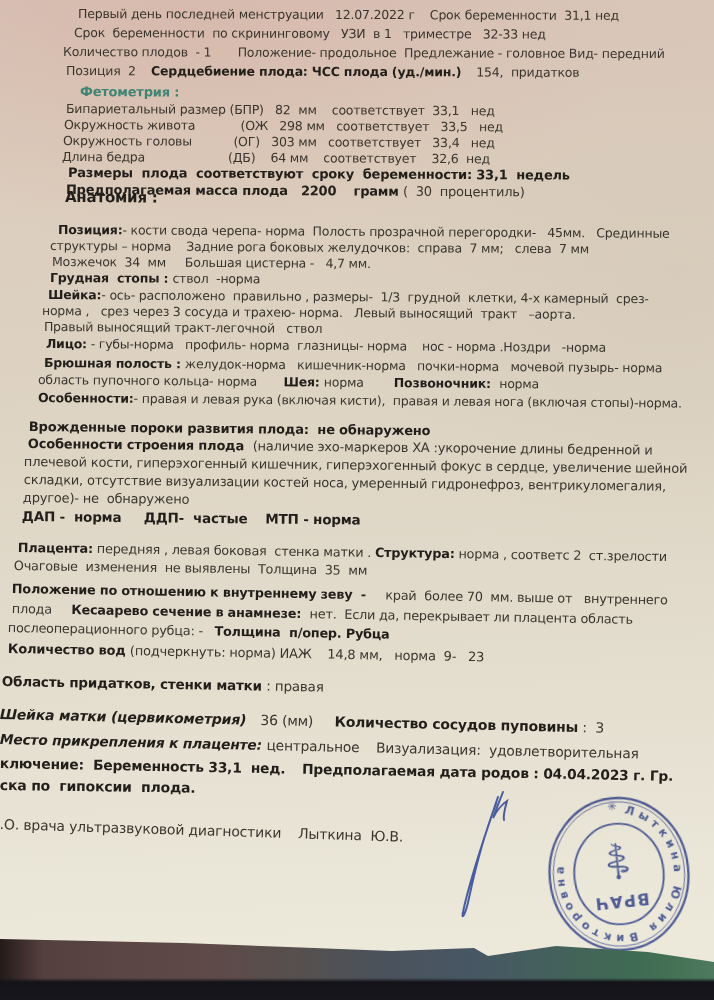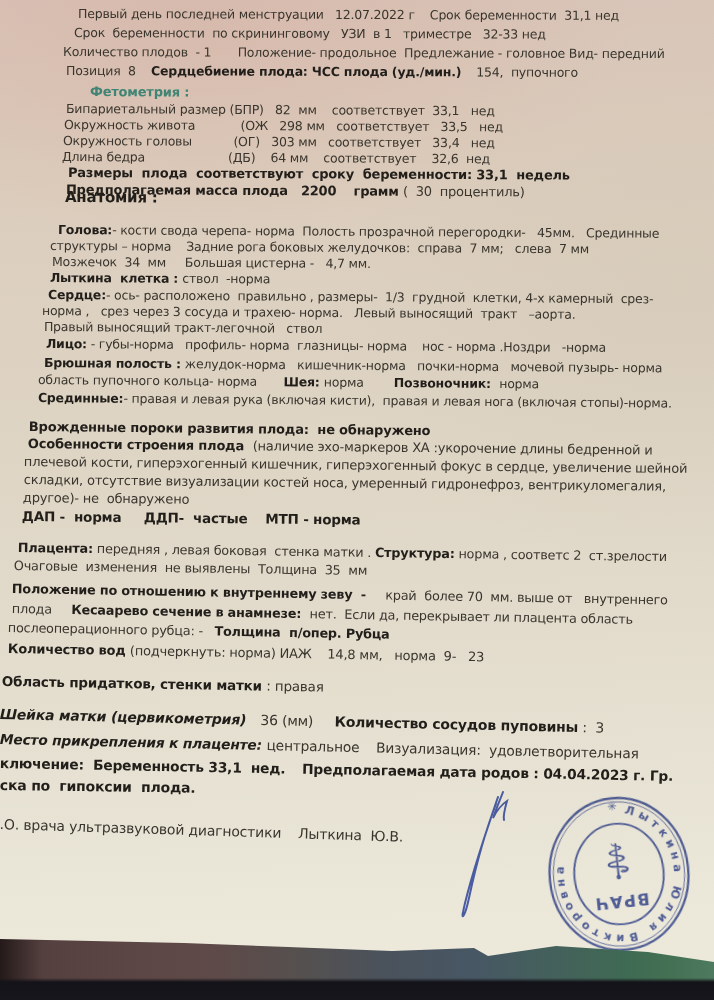--- a/index.html
+++ b/index.html
@@ -50,40 +50,40 @@
 <body>
 
 <div class="scene">
   <div class="table-bg"></div>
 
   <div class="paper">
     <div id="doc-lines">
         <div class="line" style="left: 78px; top: 6px; font-size: 12.5px; transform: rotate(0.2deg);"><span class="seg-normal">Первый день последней менструации   12.07.2022 г    Срок беременности  31,1 нед</span></div>
         <div class="line" style="left: 74px; top: 25px; font-size: 12.5px; transform: rotate(0.2deg);"><span class="seg-normal">Срок  беременности  по скрининговому   УЗИ  в 1   триместре   32-33 нед</span></div>
         <div class="line" style="left: 63px; top: 44px; font-size: 12.5px; transform: rotate(0.2deg);"><span class="seg-normal">Количество плодов  - 1       Положение- продольное  Предлежание - головное Вид- передний</span></div>
-        <div class="line" style="left: 66px; top: 63px; font-size: 12.5px; transform: rotate(0.2deg);"><span class="seg-normal">Позиция  8    </span><span class="seg-bold">Сердцебиение плода: ЧСС плода (уд./мин.)</span><span class="seg-normal">    154,  пупочного</span></div>
-        <div class="line" style="left: 90px; top: 84px; font-size: 13px; transform: rotate(0.3deg);"><span class="seg-teal">Фетометрия :</span></div>
+        <div class="line" style="left: 66px; top: 63px; font-size: 12.5px; transform: rotate(0.2deg);"><span class="seg-normal">Позиция  2    </span><span class="seg-bold">Сердцебиение плода: ЧСС плода (уд./мин.)</span><span class="seg-normal">    154,  придатков</span></div>
+        <div class="line" style="left: 80px; top: 84px; font-size: 13px; transform: rotate(0.3deg);"><span class="seg-teal">Фетометрия :</span></div>
         <div class="line" style="left: 66px; top: 101px; font-size: 12.5px; transform: rotate(0.3deg);"><span class="seg-normal">Бипариетальный размер (БПР)   82  мм    соответствует  33,1   нед</span></div>
         <div class="line" style="left: 64px; top: 117px; font-size: 12.5px; transform: rotate(0.3deg);"><span class="seg-normal">Окружность живота            (ОЖ   298 мм   соответствует   33,5   нед</span></div>
         <div class="line" style="left: 63px; top: 133px; font-size: 12.5px; transform: rotate(0.3deg);"><span class="seg-normal">Окружность головы           (ОГ)   303 мм   соответствует   33,4   нед</span></div>
         <div class="line" style="left: 62px; top: 149px; font-size: 12.5px; transform: rotate(0.3deg);"><span class="seg-normal">Длина бедра                      (ДБ)    64 мм    соответствует    32,6  нед</span></div>
         <div class="line" style="left: 68px; top: 165px; font-size: 13px; transform: rotate(0.3deg);"><span class="seg-bold">Размеры  плода  соответствуют  сроку  беременности: 33,1  недель</span></div>
         <div class="line" style="left: 66px; top: 182px; font-size: 13px; transform: rotate(0.3deg);"><span class="seg-bold">Предполагаемая масса плода   2200    грамм </span><span class="seg-normal">(  30  процентиль)</span></div>
         <div class="line" style="left: 65px; top: 188px; font-size: 15px; transform: rotate(0.3deg);"><span class="seg-bold">Анатомия :</span></div>
-        <div class="line" style="left: 58px; top: 222px; font-size: 12.5px; transform: rotate(0.35deg);"><span class="seg-bold">Голова:</span><span class="seg-normal">- кости свода черепа- норма  Полость прозрачной перегородки-   45мм.   Срединные</span></div>
+        <div class="line" style="left: 58px; top: 222px; font-size: 12.5px; transform: rotate(0.35deg);"><span class="seg-bold">Позиция:</span><span class="seg-normal">- кости свода черепа- норма  Полость прозрачной перегородки-   45мм.   Срединные</span></div>
         <div class="line" style="left: 50px; top: 238px; font-size: 12.5px; transform: rotate(0.35deg);"><span class="seg-normal">структуры – норма    Задние рога боковых желудочков:  справа  7 мм;   слева  7 мм</span></div>
         <div class="line" style="left: 52px; top: 254px; font-size: 12.5px; transform: rotate(0.35deg);"><span class="seg-normal">Мозжечок  34  мм     Большая цистерна -   4,7 мм.</span></div>
-        <div class="line" style="left: 50px; top: 270px; font-size: 12.5px; transform: rotate(0.35deg);"><span class="seg-bold">Лыткина  клетка : </span><span class="seg-normal">ствол  -норма</span></div>
-        <div class="line" style="left: 48px; top: 287px; font-size: 12.5px; transform: rotate(0.4deg);"><span class="seg-bold">Сердце:</span><span class="seg-normal">- ось- расположено  правильно , размеры-  1/3  грудной  клетки, 4-х камерный  срез-</span></div>
+        <div class="line" style="left: 50px; top: 270px; font-size: 12.5px; transform: rotate(0.35deg);"><span class="seg-bold">Грудная  стопы : </span><span class="seg-normal">ствол  -норма</span></div>
+        <div class="line" style="left: 48px; top: 287px; font-size: 12.5px; transform: rotate(0.4deg);"><span class="seg-bold">Шейка:</span><span class="seg-normal">- ось- расположено  правильно , размеры-  1/3  грудной  клетки, 4-х камерный  срез-</span></div>
         <div class="line" style="left: 42px; top: 303px; font-size: 12.5px; transform: rotate(0.4deg);"><span class="seg-normal">норма ,   срез через 3 сосуда и трахею- норма.   Левый выносящий  тракт   –аорта.</span></div>
         <div class="line" style="left: 44px; top: 319px; font-size: 12.5px; transform: rotate(0.4deg);"><span class="seg-normal">Правый выносящий тракт-легочной   ствол</span></div>
         <div class="line" style="left: 46px; top: 336px; font-size: 12.5px; transform: rotate(0.4deg);"><span class="seg-bold">Лицо:</span><span class="seg-normal"> - губы-норма   профиль- норма  глазницы- норма    нос - норма .Ноздри   -норма</span></div>
         <div class="line" style="left: 44px; top: 355px; font-size: 12.5px; transform: rotate(0.5deg);"><span class="seg-bold">Брюшная полость : </span><span class="seg-normal">желудок-норма   кишечник-норма   почки-норма   мочевой пузырь- норма</span></div>
         <div class="line" style="left: 38px; top: 372px; font-size: 12.5px; transform: rotate(0.5deg);"><span class="seg-normal">область пупочного кольца- норма       </span><span class="seg-bold">Шея: </span><span class="seg-normal">норма        </span><span class="seg-bold">Позвоночник:  </span><span class="seg-normal">норма</span></div>
-        <div class="line" style="left: 38px; top: 390px; font-size: 12.5px; transform: rotate(0.5deg);"><span class="seg-bold">Срединные:</span><span class="seg-normal">- правая и левая рука (включая кисти),  правая и левая нога (включая стопы)-норма.</span></div>
+        <div class="line" style="left: 38px; top: 390px; font-size: 12.5px; transform: rotate(0.5deg);"><span class="seg-bold">Особенности:</span><span class="seg-normal">- правая и левая рука (включая кисти),  правая и левая нога (включая стопы)-норма.</span></div>
         <div class="line" style="left: 29px; top: 419px; font-size: 13px; transform: rotate(0.6deg);"><span class="seg-bold">Врожденные пороки развития плода:  не обнаружено</span></div>
         <div class="line" style="left: 28px; top: 436px; font-size: 13px; transform: rotate(0.6deg);"><span class="seg-bold">Особенности строения плода  </span><span class="seg-normal">(наличие эхо-маркеров ХА :укорочение длины бедренной и</span></div>
         <div class="line" style="left: 24px; top: 454px; font-size: 13px; transform: rotate(0.6deg);"><span class="seg-normal">плечевой кости, гиперэхогенный кишечник, гиперэхогенный фокус в сердце, увеличение шейной</span></div>
         <div class="line" style="left: 24px; top: 472px; font-size: 13px; transform: rotate(0.6deg);"><span class="seg-normal">складки, отсутствие визуализации костей носа, умеренный гидронефроз, вентрикуломегалия,</span></div>
         <div class="line" style="left: 23px; top: 490px; font-size: 13px; transform: rotate(0.6deg);"><span class="seg-normal">другое)- не  обнаружено</span></div>
         <div class="line" style="left: 22px; top: 508px; font-size: 13.5px; transform: rotate(0.6deg);"><span class="seg-bold">ДАП -  норма     ДДП-  частые    МТП - норма</span></div>
         <div class="line" style="left: 18px; top: 540px; font-size: 12.8px; transform: rotate(0.8deg);"><span class="seg-bold">Плацента:</span><span class="seg-normal"> передняя , левая боковая  стенка матки . </span><span class="seg-bold">Структура:</span><span class="seg-normal"> норма , соответс 2  ст.зрелости</span></div>
         <div class="line" style="left: 14px; top: 558px; font-size: 12.8px; transform: rotate(0.8deg);"><span class="seg-normal">Очаговые  изменения  не выявлены  Толщина  35  мм</span></div>
         <div class="line" style="left: 12px; top: 581px; font-size: 12.8px; transform: rotate(1deg);"><span class="seg-bold">Положение по отношению к внутреннему зеву  -</span><span class="seg-normal">     край  более 70  мм. выше от   внутреннего</span></div>
         <div class="line" style="left: 12px; top: 601px; font-size: 12.8px; transform: rotate(1deg);"><span class="seg-normal">плода     </span><span class="seg-bold">Кесаарево сечение в анамнезе:  </span><span class="seg-normal">нет.  Если да, перекрывает ли плацента область</span></div>

